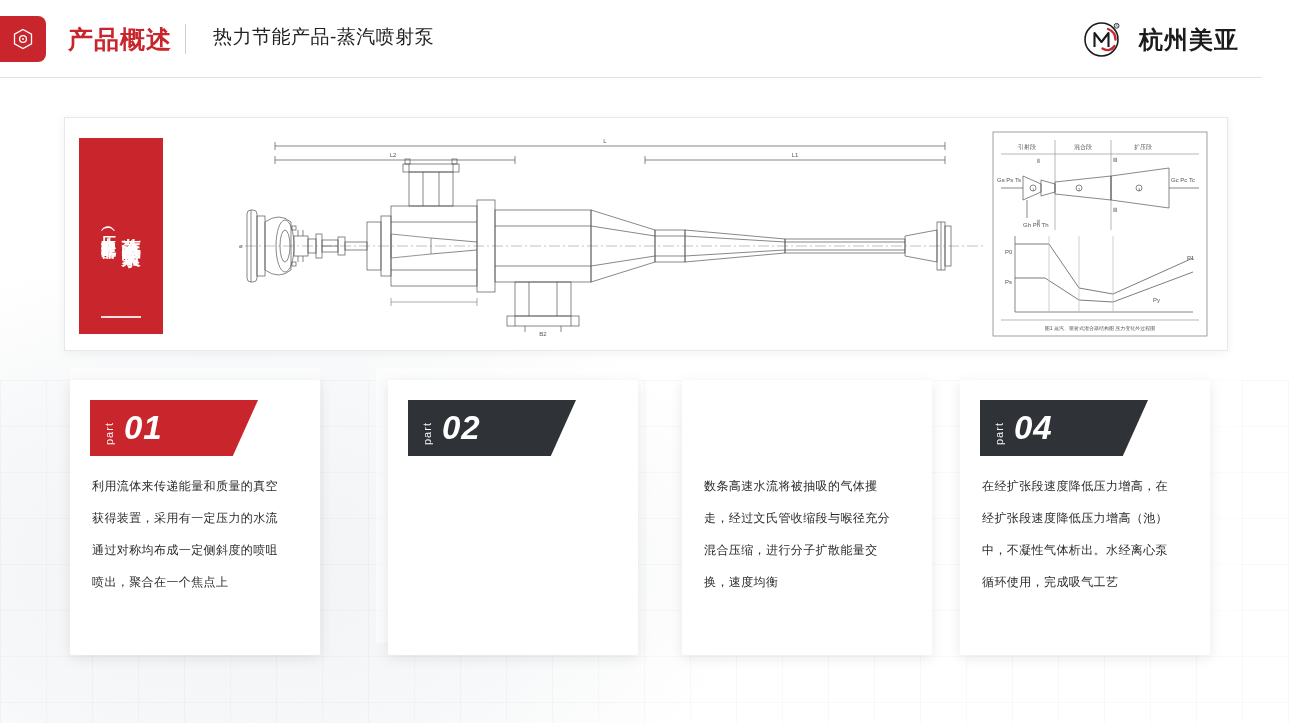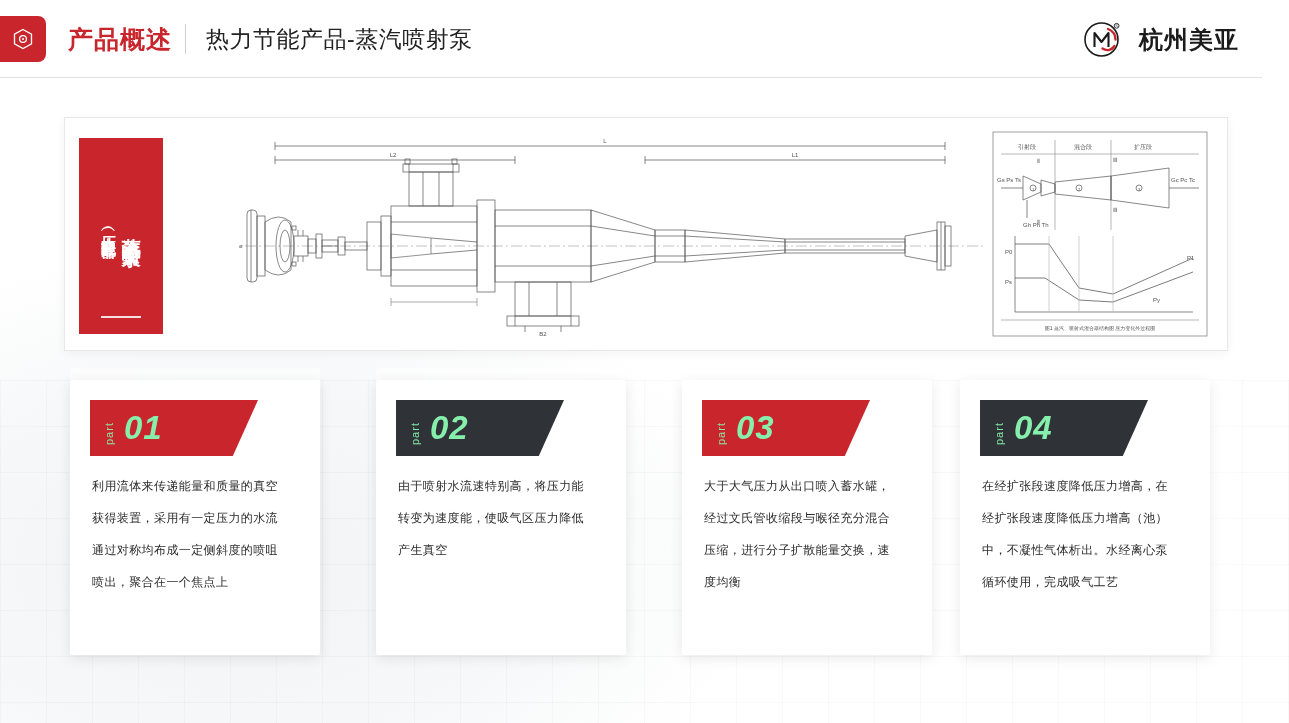--- a/index.html
+++ b/index.html
@@ -67,22 +67,22 @@
     letter-spacing: 1px;
   }
   .title-sep {
     position: absolute;
     left: 185px; top: 24px;
     width: 1px; height: 30px;
     background: #cfcfcf;
   }
   .title-sub {
     position: absolute;
-    left: 206px; top: 24px;
-    font-size: 23px;
+    left: 213px; top: 24px;
+    font-size: 19px;
     color: #222222;
     letter-spacing: 0.5px;
   }
   .brand {
     position: absolute;
     right: 50px; top: 20px;
     display: flex;
     align-items: center;
     gap: 18px;
   }
@@ -165,28 +165,28 @@
   .card {
     position: absolute;
     top: 0;
     width: 250px;
     height: 275px;
     background: #ffffff;
     box-shadow: 0 3px 14px rgba(0,0,0,0.09);
     border-radius: 2px;
   }
   .card-1 { left: 6px; }
-  .card-2 { left: 312px; }
+  .card-2 { left: 324px; }
   .card-3 { left: 618px; }
   .card-4 { left: 896px; }
   .ribbon {
     position: absolute;
     left: 20px; top: 20px;
     width: 168px; height: 56px;
-    color: #86efac;
+    color: #ffffff;
     display: flex;
     align-items: center;
     padding-left: 14px;
     box-sizing: border-box;
     clip-path: polygon(0 0, 100% 0, 85% 100%, 0 100%);
   }
   .ribbon.red { background: #c9252c; }
   .ribbon.dark { background: #2f3237; }
   .ribbon .part-label {
     writing-mode: vertical-rl;
@@ -440,29 +440,24 @@
         <span class="num">01</span>
       </div>
       <div class="card-text">利用流体来传递能量和质量的真空获得装置，采用有一定压力的水流通过对称均布成一定侧斜度的喷咀喷出，聚合在一个焦点上</div>
     </div>
 
     <div class="card card-2">
       <div class="ribbon dark">
         <span class="part-label">part</span>
         <span class="num">02</span>
       </div>
-      <div class="card-text">由于喷射水流速特别高，将压力能转变为速度能，使吸气区压力降低产生真空</div>
     </div>
 
     <div class="card card-3">
-      <div class="ribbon red">
-        <span class="part-label">part</span>
-        <span class="num">03</span>
-      </div>
-      <div class="card-text">大于大气压力从出口喷入蓄水罐，经过文氏管收缩段与喉径充分混合压缩，进行分子扩散能量交换，速度均衡</div>
+      <div class="card-text">数条高速水流将被抽吸的气体攫走，经过文氏管收缩段与喉径充分混合压缩，进行分子扩散能量交换，速度均衡</div>
     </div>
 
     <div class="card card-4">
       <div class="ribbon dark">
         <span class="part-label">part</span>
         <span class="num">04</span>
       </div>
       <div class="card-text">在经扩张段速度降低压力增高，在经扩张段速度降低压力增高（池）中，不凝性气体析出。水经离心泵循环使用，完成吸气工艺</div>
     </div>
   </div>

